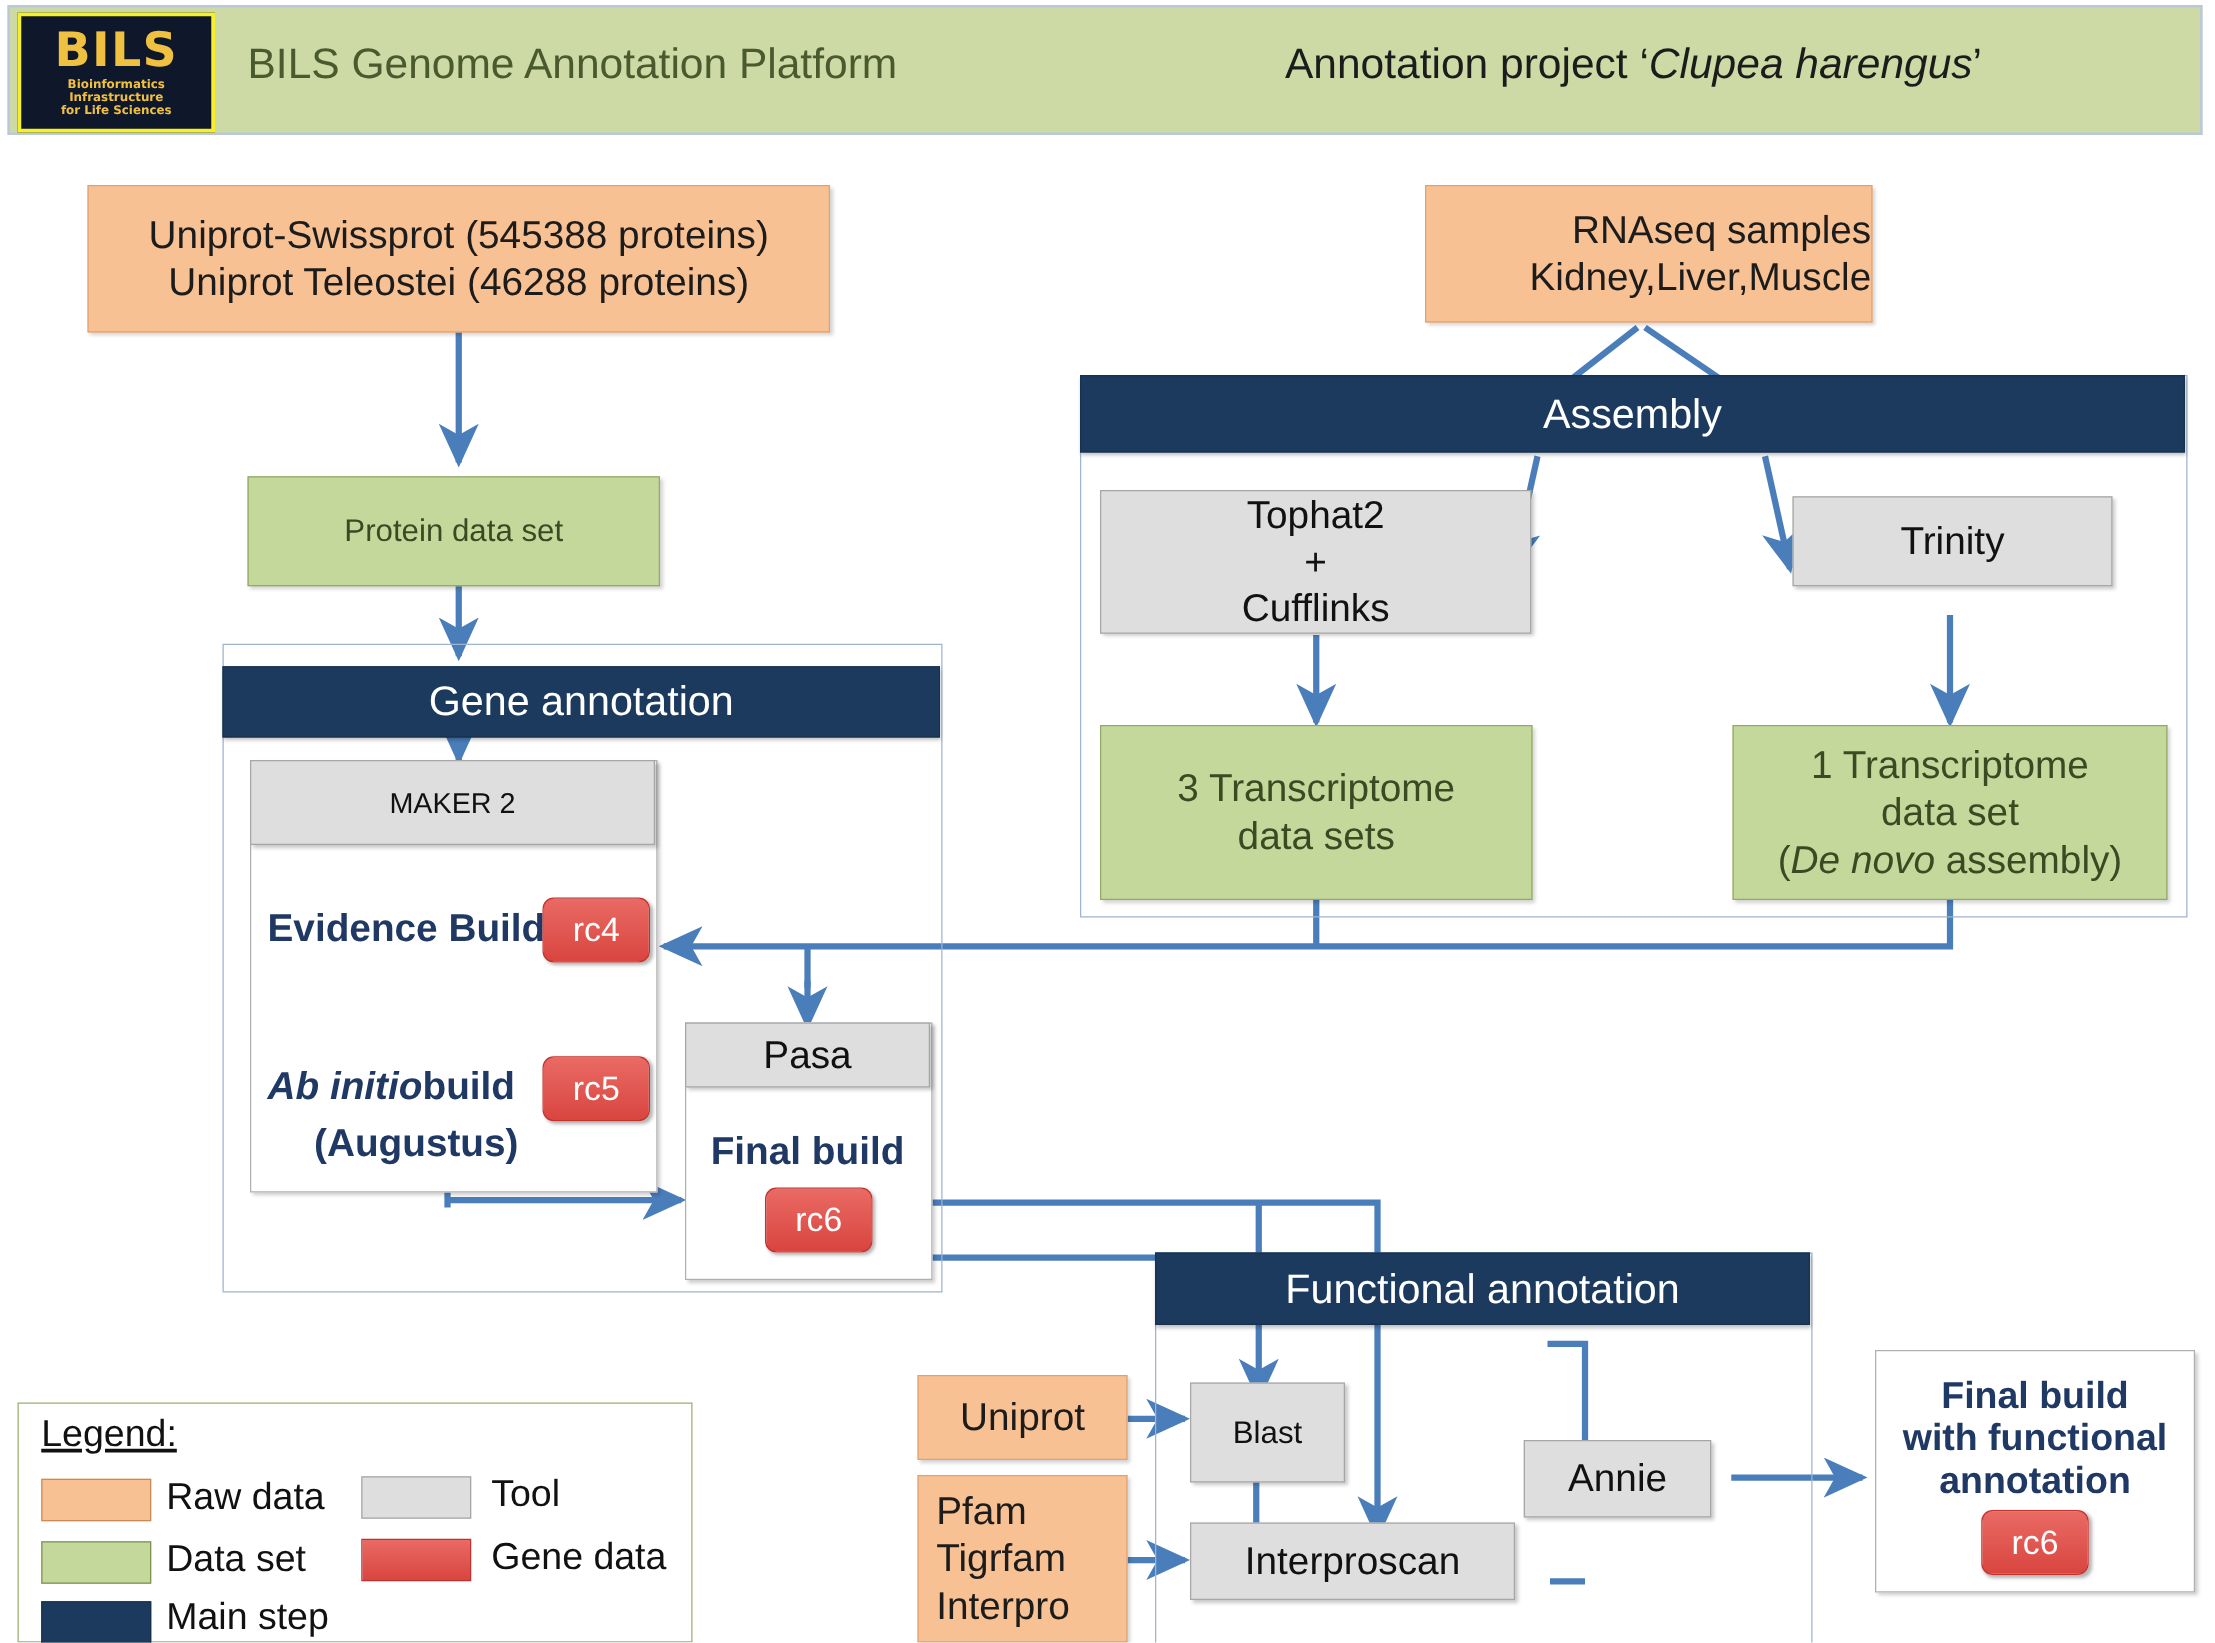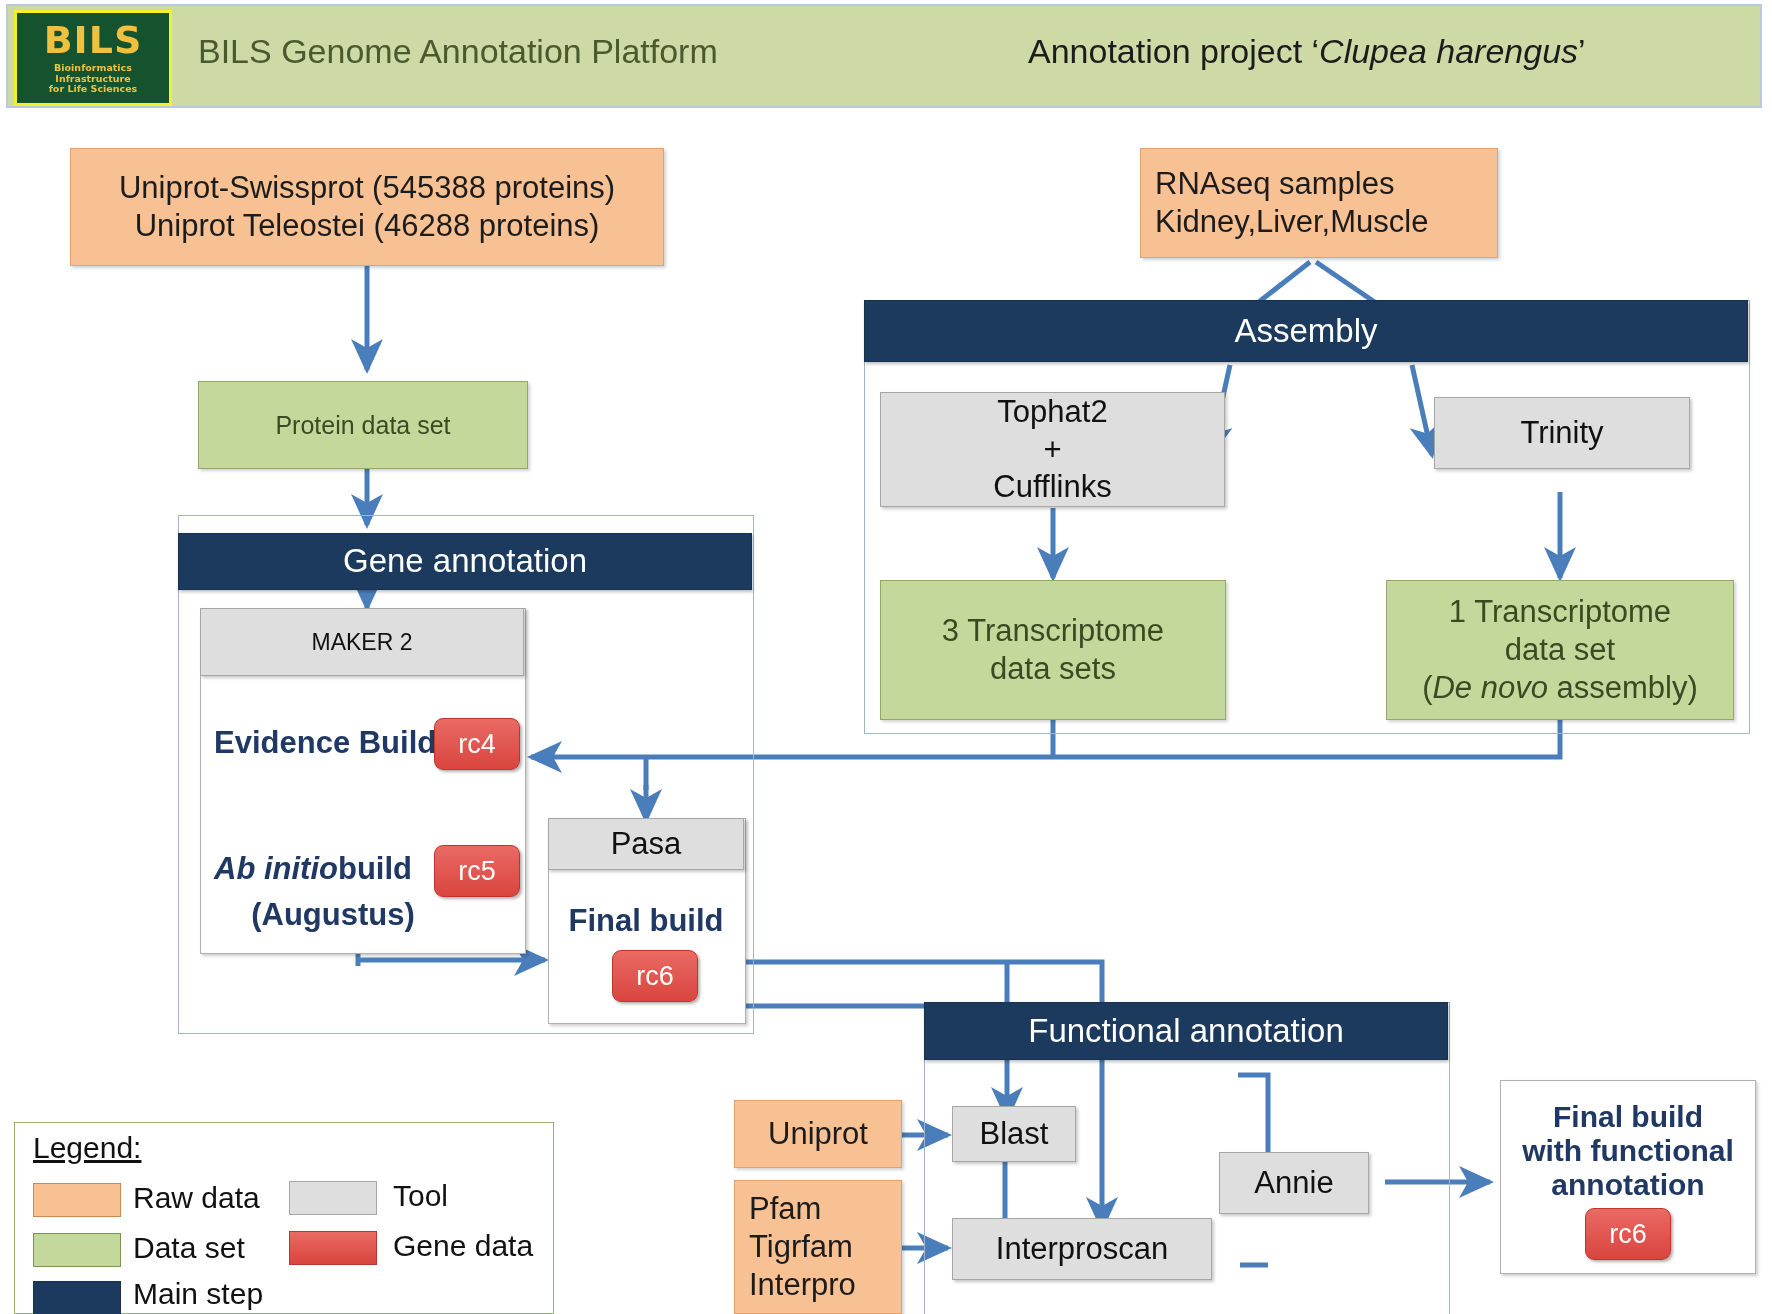--- a/index.html
+++ b/index.html
@@ -3,21 +3,21 @@
 <meta charset="utf-8">
 <style>
   html,body{margin:0;padding:0;background:#ffffff;}
   body{width:1772px;height:1314px;position:relative;overflow:hidden;
        font-family:"Liberation Sans","DejaVu Sans",sans-serif;}
 
   
   #header{position:absolute;left:6px;top:4px;width:1756px;height:104px;
           background:#cddaa5;border:2px solid #b9c8dd;box-sizing:border-box;}
   #logo{position:absolute;left:6px;top:4px;width:158px;height:96px;
-        background:#14532d;border:3px solid #f5f02a;box-sizing:border-box;
+        background:#0f172a;border:3px solid #f5f02a;box-sizing:border-box;
         display:flex;flex-direction:column;align-items:center;justify-content:center;}
   #logo .big{font-family:"DejaVu Sans",sans-serif;font-weight:bold;font-size:38px;
              color:#f0c040;letter-spacing:1px;line-height:1;}
   #logo .small{font-family:"DejaVu Sans",sans-serif;font-weight:bold;font-size:9.5px;
                color:#f0c040;line-height:1.15;text-align:center;margin-top:4px;}
   #header-title{position:absolute;left:190px;top:26px;font-size:34px;color:#4a5a2e;}
   #project-title{position:absolute;left:1020px;top:26px;font-size:34px;color:#1c1c1c;
                  white-space:nowrap;}
   #project-title i{font-style:italic;}
 
@@ -143,21 +143,21 @@
     <path d="M1240,1265 L1268,1265"></path>
     <path d="M1005,1152 L1005,1265"></path>
   </g>
 </svg>
 
 <div class="node raw" style="left:70px;top:148px;width:594px;height:118px;flex-direction:column;font-size:31px;">
   <div>Uniprot-Swissprot (545388 proteins)</div>
   <div>Uniprot Teleostei (46288 proteins)</div>
 </div>
 
-<div class="node raw" style="left:1140px;top:148px;width:358px;height:110px;flex-direction:column;align-items:flex-start;padding-left:14px;font-size:31px;">
+<div class="node raw" style="left:1140px;top:148px;width:358px;height:110px;flex-direction:column;align-items:flex-end;padding-left:14px;font-size:31px;">
   <div>RNAseq samples</div>
   <div>Kidney,Liver,Muscle</div>
 </div>
 
 <div class="node dataset" style="left:198px;top:381px;width:330px;height:88px;font-size:25px;">Protein data set</div>
 
 <div class="panel" style="position:absolute;left:864px;top:300px;width:884px;height:432px;"></div>
 <div class="node mainstep" style="left:864px;top:300px;width:884px;height:62px;font-size:33px;">Assembly</div>
 
 <div class="node tool" style="left:880px;top:392px;width:345px;height:115px;flex-direction:column;font-size:31px;">
@@ -204,21 +204,21 @@
 <div class="node mainstep" style="left:924px;top:1002px;width:524px;height:58px;font-size:33px;">Functional annotation</div>
 
 <div class="node raw" style="left:734px;top:1100px;width:168px;height:68px;font-size:31px;">Uniprot</div>
 
 <div class="node raw" style="left:734px;top:1180px;width:168px;height:134px;flex-direction:column;align-items:flex-start;padding-left:14px;font-size:31px;">
   <div>Pfam</div>
   <div>Tigrfam</div>
   <div>Interpro</div>
 </div>
 
-<div class="node tool" style="left:952px;top:1106px;width:124px;height:56px;font-size:31px;">Blast</div>
+<div class="node tool" style="left:952px;top:1106px;width:124px;height:80px;font-size:25px;">Blast</div>
 
 <div class="node tool" style="left:952px;top:1218px;width:260px;height:62px;font-size:31px;">Interproscan</div>
 
 <div class="node tool" style="left:1219px;top:1152px;width:150px;height:62px;font-size:31px;">Annie</div>
 
 <div class="whitebox" style="position:absolute;left:1500px;top:1080px;width:254px;height:192px;display:flex;
             flex-direction:column;align-items:center;justify-content:center;">
   <div class="buildtext" style="font-size:30px;">Final build</div>
   <div class="buildtext" style="font-size:30px;">with functional</div>
   <div class="buildtext" style="font-size:30px;">annotation</div>

